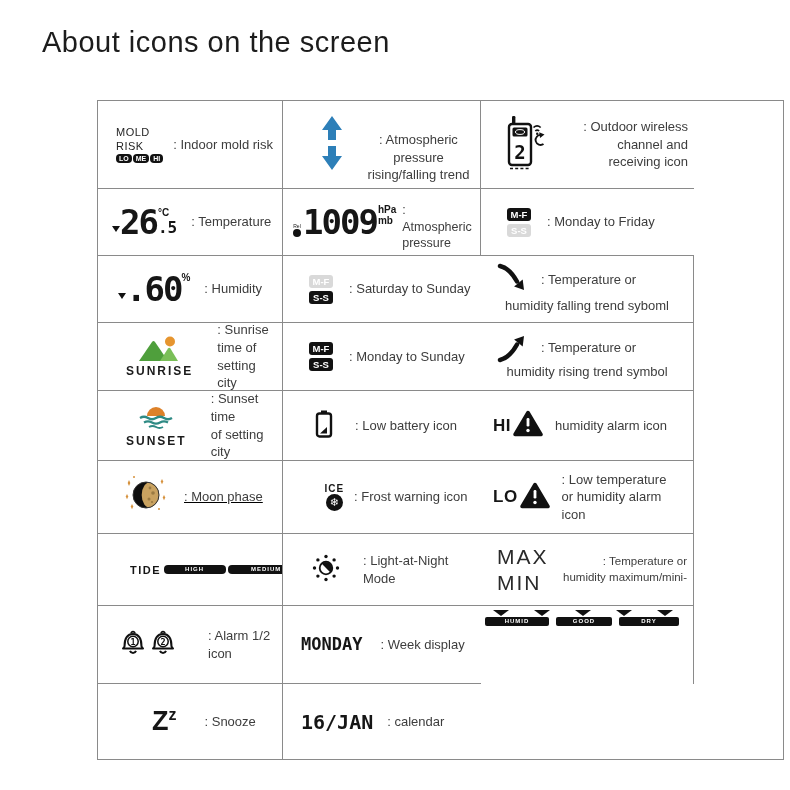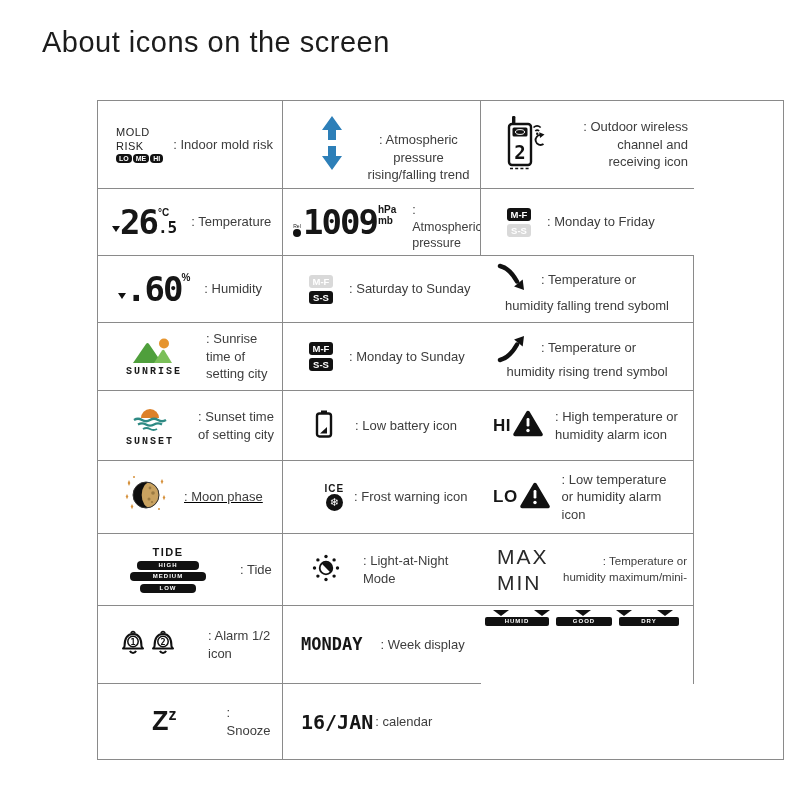--- a/index.html
+++ b/index.html
@@ -40,30 +40,30 @@
   .unit-top { font-size:10px; font-weight:bold; color:#161616; }
   .relcol { display:flex; flex-direction:column; align-items:center; margin-right:2px; align-self:flex-end; margin-bottom:2px;}
   .rel-t { font-size:5px; color:#161616; }
   .rel-dot { width:8px; height:8px; background:#111; border-radius:50%; }
   
   .trendcell { display:flex; flex-direction:column; justify-content:center; width:100%; }
   .trendrow { display:flex; align-items:center; gap:14px; margin-left:10px; }
   .flipv { transform:scaleY(-1); display:inline-flex; }
   
   .sunblock { display:flex; flex-direction:column; align-items:center; margin-left:6px; }
-  .suncap { font-size:10px; font-weight:bold; letter-spacing:2px; color:#1b1b1b; margin-top:3px;font-family:Liberation Mono, monospace; }
+  .suncap { font-size:12px; font-weight:bold; letter-spacing:2px; color:#1b1b1b; margin-top:3px; }
   
   .pfx { font-size:17px; font-weight:bold; color:#161616; letter-spacing:0.5px; }
   .alarmico { display:flex; align-items:center; gap:2px; margin-left:2px; }
   
   .icecap { font-size:10px; font-weight:bold; letter-spacing:1px; color:#161616; }
   .icecirc { width:17px; height:17px; background:#111; border-radius:50%; color:#fff;
     font-size:11px; line-height:17px; text-align:center; }
   
-  .tideblk { display:flex; flex-direction:column; align-items:center; gap:2.5px; margin-left:18px; }
+  .tideblk { display:flex; flex-direction:row; align-items:center; gap:2.5px; margin-left:18px; }
   .tidecap { font-size:11px; font-weight:bold; letter-spacing:1.5px; color:#161616; }
   .tbar { background:#111; color:#fff; font-size:6px; font-weight:bold; text-align:center;
     border-radius:4px; height:9px; line-height:9px; letter-spacing:1px; }
   .tb1{width:62px;} .tb2{width:76px;} .tb3{width:56px;}
   
   .maxmin { font-size:21px; color:#2a2a2a; letter-spacing:2px; line-height:1.2; margin-left:4px; }
   
   .comfcell { flex-direction:row; align-items:flex-start; padding-left:4px; }
   .comfblk { width:200px; }
   .tris { display:flex; justify-content:space-between; width:196px; padding:0 8px; }
@@ -137,21 +137,21 @@
     <div class="lcdrow">
       <span class="tri-sm"></span>
       <span class="lcd lcd-big">26</span>
       <span class="unitcol">
         <span class="unit-top">°C</span>
         <span class="lcd" style="font-size:16px;">.5</span>
       </span>
     </div>
     <div class="lbl">: Temperature</div>
   </div>
-  <div class="cell" style="gap:16px; padding-left:10px;">
+  <div class="cell" style="gap:6px; padding-left:10px;">
     <div class="lcdrow">
       <span class="relcol">
         <span class="rel-t">Rel</span>
         <span class="rel-dot"></span>
       </span>
       <span class="lcd lcd-big">1009</span>
       <span class="unitcol" style="margin-top:-14px;">
         <span class="unit-top">hPa</span>
         <span class="unit-top">mb</span>
       </span>
@@ -263,21 +263,20 @@
       <span class="pfx">HI</span>
       <span>
         <svg width="30" height="27" viewBox="0 0 30 27">
           <path d="M15,2.5 L28,24.5 L2,24.5 Z" fill="#111" stroke="#111" stroke-width="3.5" stroke-linejoin="round"></path>
           <rect x="13.6" y="8" width="2.8" height="8.5" rx="1.2" fill="#fff"></rect>
           <circle cx="15" cy="20.5" r="1.7" fill="#fff"></circle>
         </svg>
       </span>
     </div>
     <div class="lbl">
-      <div>: High temperature or</div>
       <div>humidity alarm icon</div>
     </div>
   </div>
   <div class="cell" style="padding-left:26px; gap:16px;text-decoration:underline;">
     <span>
       <svg width="44" height="44" viewBox="0 0 44 44">
         <g fill="#d6913b">
           <polygon points="5,7 6.3,10 5,13 3.7,10"></polygon>
           <polygon points="3,21 4.2,23.6 3,26.2 1.8,23.6"></polygon>
           <polygon points="8,31 9.2,33.6 8,36.2 6.8,33.6"></polygon>
@@ -403,22 +402,22 @@
           <span class="tri"></span>
       </div>
       <div class="cbars">
         <span class="cbar cb1">HUMID</span>
         <span class="cbar cb2">GOOD</span>
         <span class="cbar cb3">DRY</span>
       </div>
     </div>
     <div class="lbl comflbl">: Comfort level</div>
   </div>
-  <div class="cell lr" style="gap:50px;">
+  <div class="cell lr" style="gap:28px;">
     <span class="zz"><span class="zbig">Z</span><span class="zsml">z</span></span>
     <div class="lbl">: Snooze</div>
   </div>
-  <div class="cell lc lr" style="padding-left:18px; gap:2px;">
+  <div class="cell lc lr" style="padding-left:18px; gap:14px;">
     <span class="lcd" style="font-size:20px;">16/JAN</span>
     <div class="lbl">: calendar</div>
   </div>
 
 </div>
 
 </body></html>

